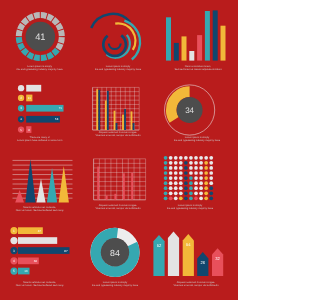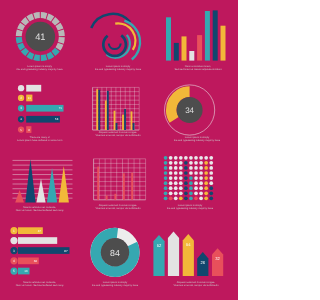--- a/index.html
+++ b/index.html
@@ -1,19 +1,19 @@
 <!DOCTYPE html>
 <html><head>
 <meta charset="utf-8">
 <title>Infographic Elements</title>
 <style>
 html,body{margin:0;padding:0;width:238px;height:300px;background:#ffffff;overflow:hidden;
  font-family:"Liberation Sans",sans-serif;
  -webkit-font-smoothing:antialiased;text-rendering:geometricPrecision;}
-#root{position:relative;width:238px;height:300px;background:#be185d;}
+#root{position:relative;width:238px;height:300px;background:#b91c1c;}
 .panel{position:absolute;}
 svg{display:block;overflow:visible;shape-rendering:geometricPrecision;}
 .cap{position:absolute;text-align:center;color:#cdcdcd;font-size:2.5px;line-height:3.4px;
  letter-spacing:0px;white-space:nowrap;}
 </style>
 </head>
 <body>
 
 <div id="root">
     <div class="panel" style="left:0;top:0;width:238px;height:300px;">

